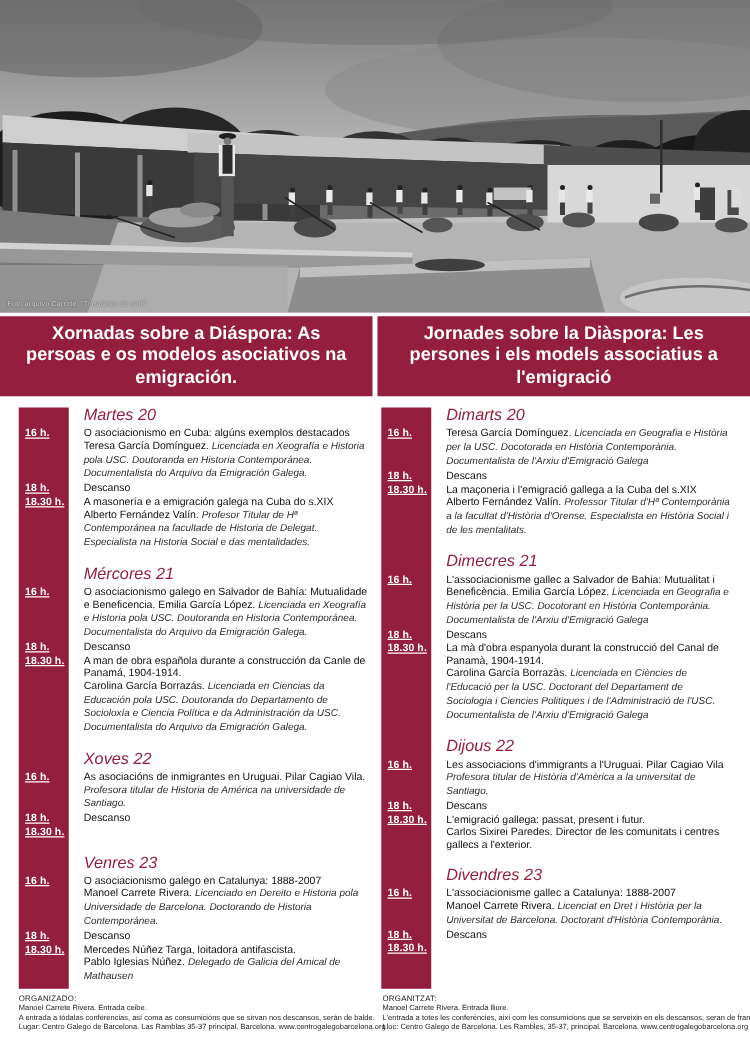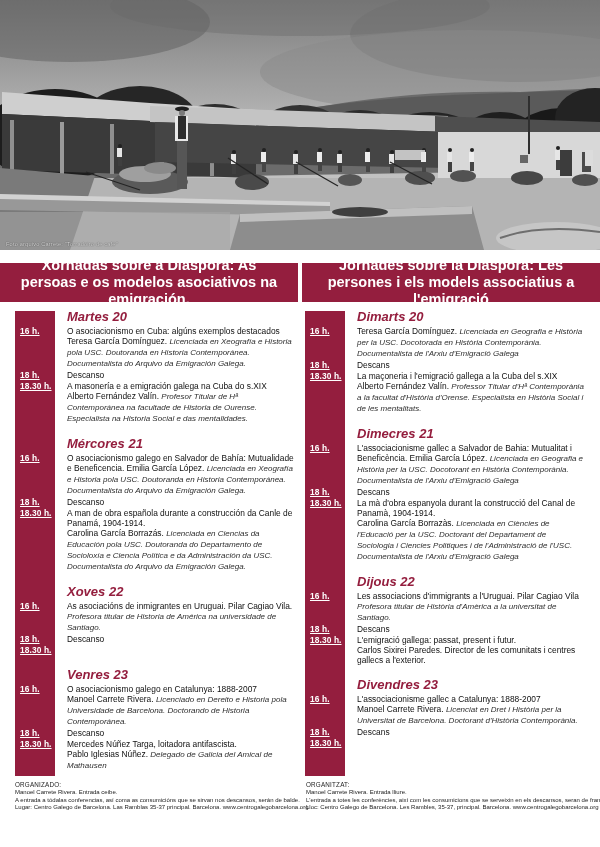--- a/index.html
+++ b/index.html
@@ -8,34 +8,34 @@
     font-family:"Liberation Sans",sans-serif;-webkit-font-smoothing:antialiased;
   }
   
   .photo{position:relative;width:600px;height:250px;background:#9a9a9a}
   .photo svg{display:block}
   .photo-caption{
     position:absolute;left:6px;bottom:3px;font-size:5.6px;color:#e3e3e3;
     letter-spacing:.2px;text-shadow:0 0 1px #000;
   }
   
-  .banner{display:flex;gap:4px;margin-top:13px;height:39px}
+  .banner{display:flex;gap:4px;margin-top:3px;height:64px}
   .banner-half{
     flex:1;background:var(--accent);color:#fff;display:flex;align-items:center;
     justify-content:center;text-align:center;font-weight:bold;font-size:14.5px;
     line-height:1.18;padding:2px 18px;box-sizing:border-box;
   }
   
   .columns{display:flex;gap:10px;margin:7px 15px 0}
   .col{width:281px;position:relative;padding-bottom:5px}
   .col .bar{position:absolute;left:0;top:2px;bottom:0;width:40px;background:var(--accent)}
   .day-block{position:relative;margin-top:12px}
   .day-block:first-child{margin-top:0}
   .day-title{
-    margin-left:52px;color:var(--accent);font-weight:bold;font-style:italic;
+    margin-left:52px;color:var(--accent);font-weight:normal;font-style:italic;
     font-size:13px;line-height:15px;margin-bottom:2px;
   }
   .entry{display:flex;position:relative;margin-top:1px}
   .entry .time{
     flex:0 0 40px;color:#fff;font-weight:bold;font-size:8.4px;line-height:10px;
     padding-left:5px;box-sizing:border-box;letter-spacing:.1px;text-decoration:underline;
   }
   .entry .etext{flex:1;margin-left:12px;font-size:8.4px;line-height:10px;color:#101010}
   .etext .para{margin:0}
   .it{font-style:italic;font-size:8px;color:#2e2e2e}
@@ -186,21 +186,21 @@
           <div class="entry">
             <div class="time">18 h.</div>
             <div class="etext">
               <div class="para"><span>Descanso</span></div>
             </div>
           </div>
           <div class="entry">
             <div class="time">18.30 h.</div>
             <div class="etext">
               <div class="para"><span>A masonería e a emigración galega na Cuba do s.XIX</span></div>
-              <div class="para"><span>Alberto Fernández Valín. </span><span class="it">Profesor Titular de Hª Contemporánea na facultade de Historia de Ourense. Especialista na Historia Social e das mentalidades.</span></div>
+              <div class="para"><span>Alberto Fernández Valín. </span><span class="it">Profesor Titular de Hª Contemporánea na facultade de Historia de Delegat. Especialista na Historia Social e das mentalidades.</span></div>
             </div>
           </div>
         </div>
         <div class="day-block">
           <div class="day-title">Mércores 21</div>
           <div class="entry">
             <div class="time">16 h.</div>
             <div class="etext">
               <div class="para"><span>O asociacionismo galego en Salvador de Bahía: Mutualidade e Beneficencia. Emilia García López. </span><span class="it">Licenciada en Xeografía e Historia pola USC. Doutoranda en Historia Contemporánea. Documentalista do Arquivo da Emigración Galega.</span></div>
             </div>

